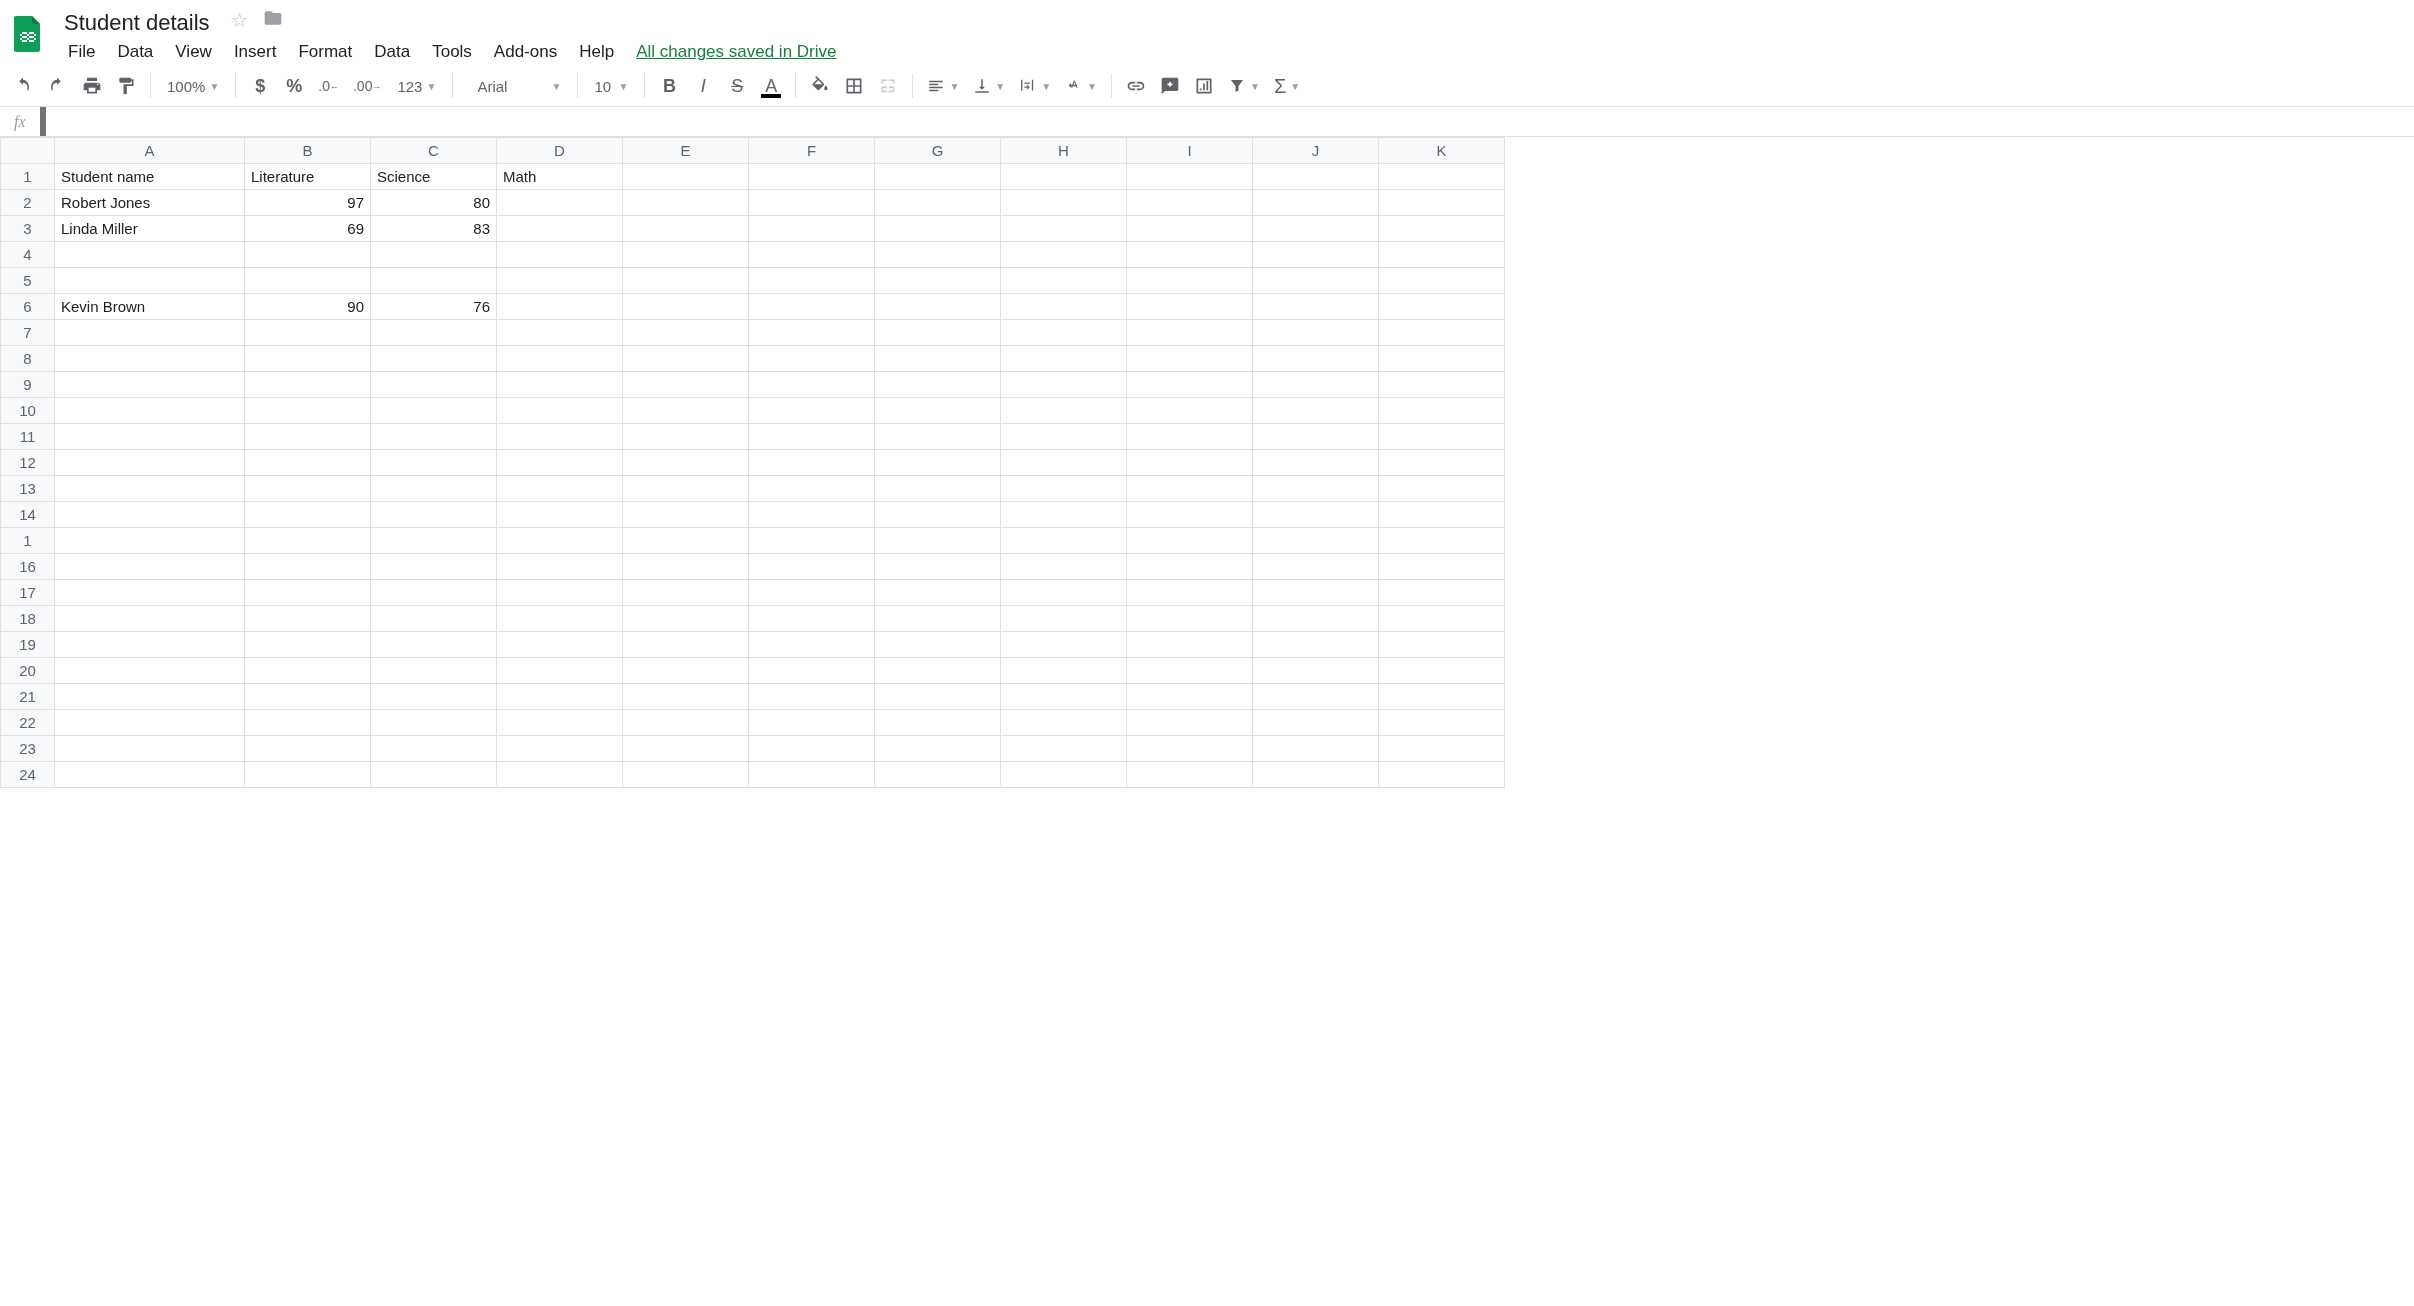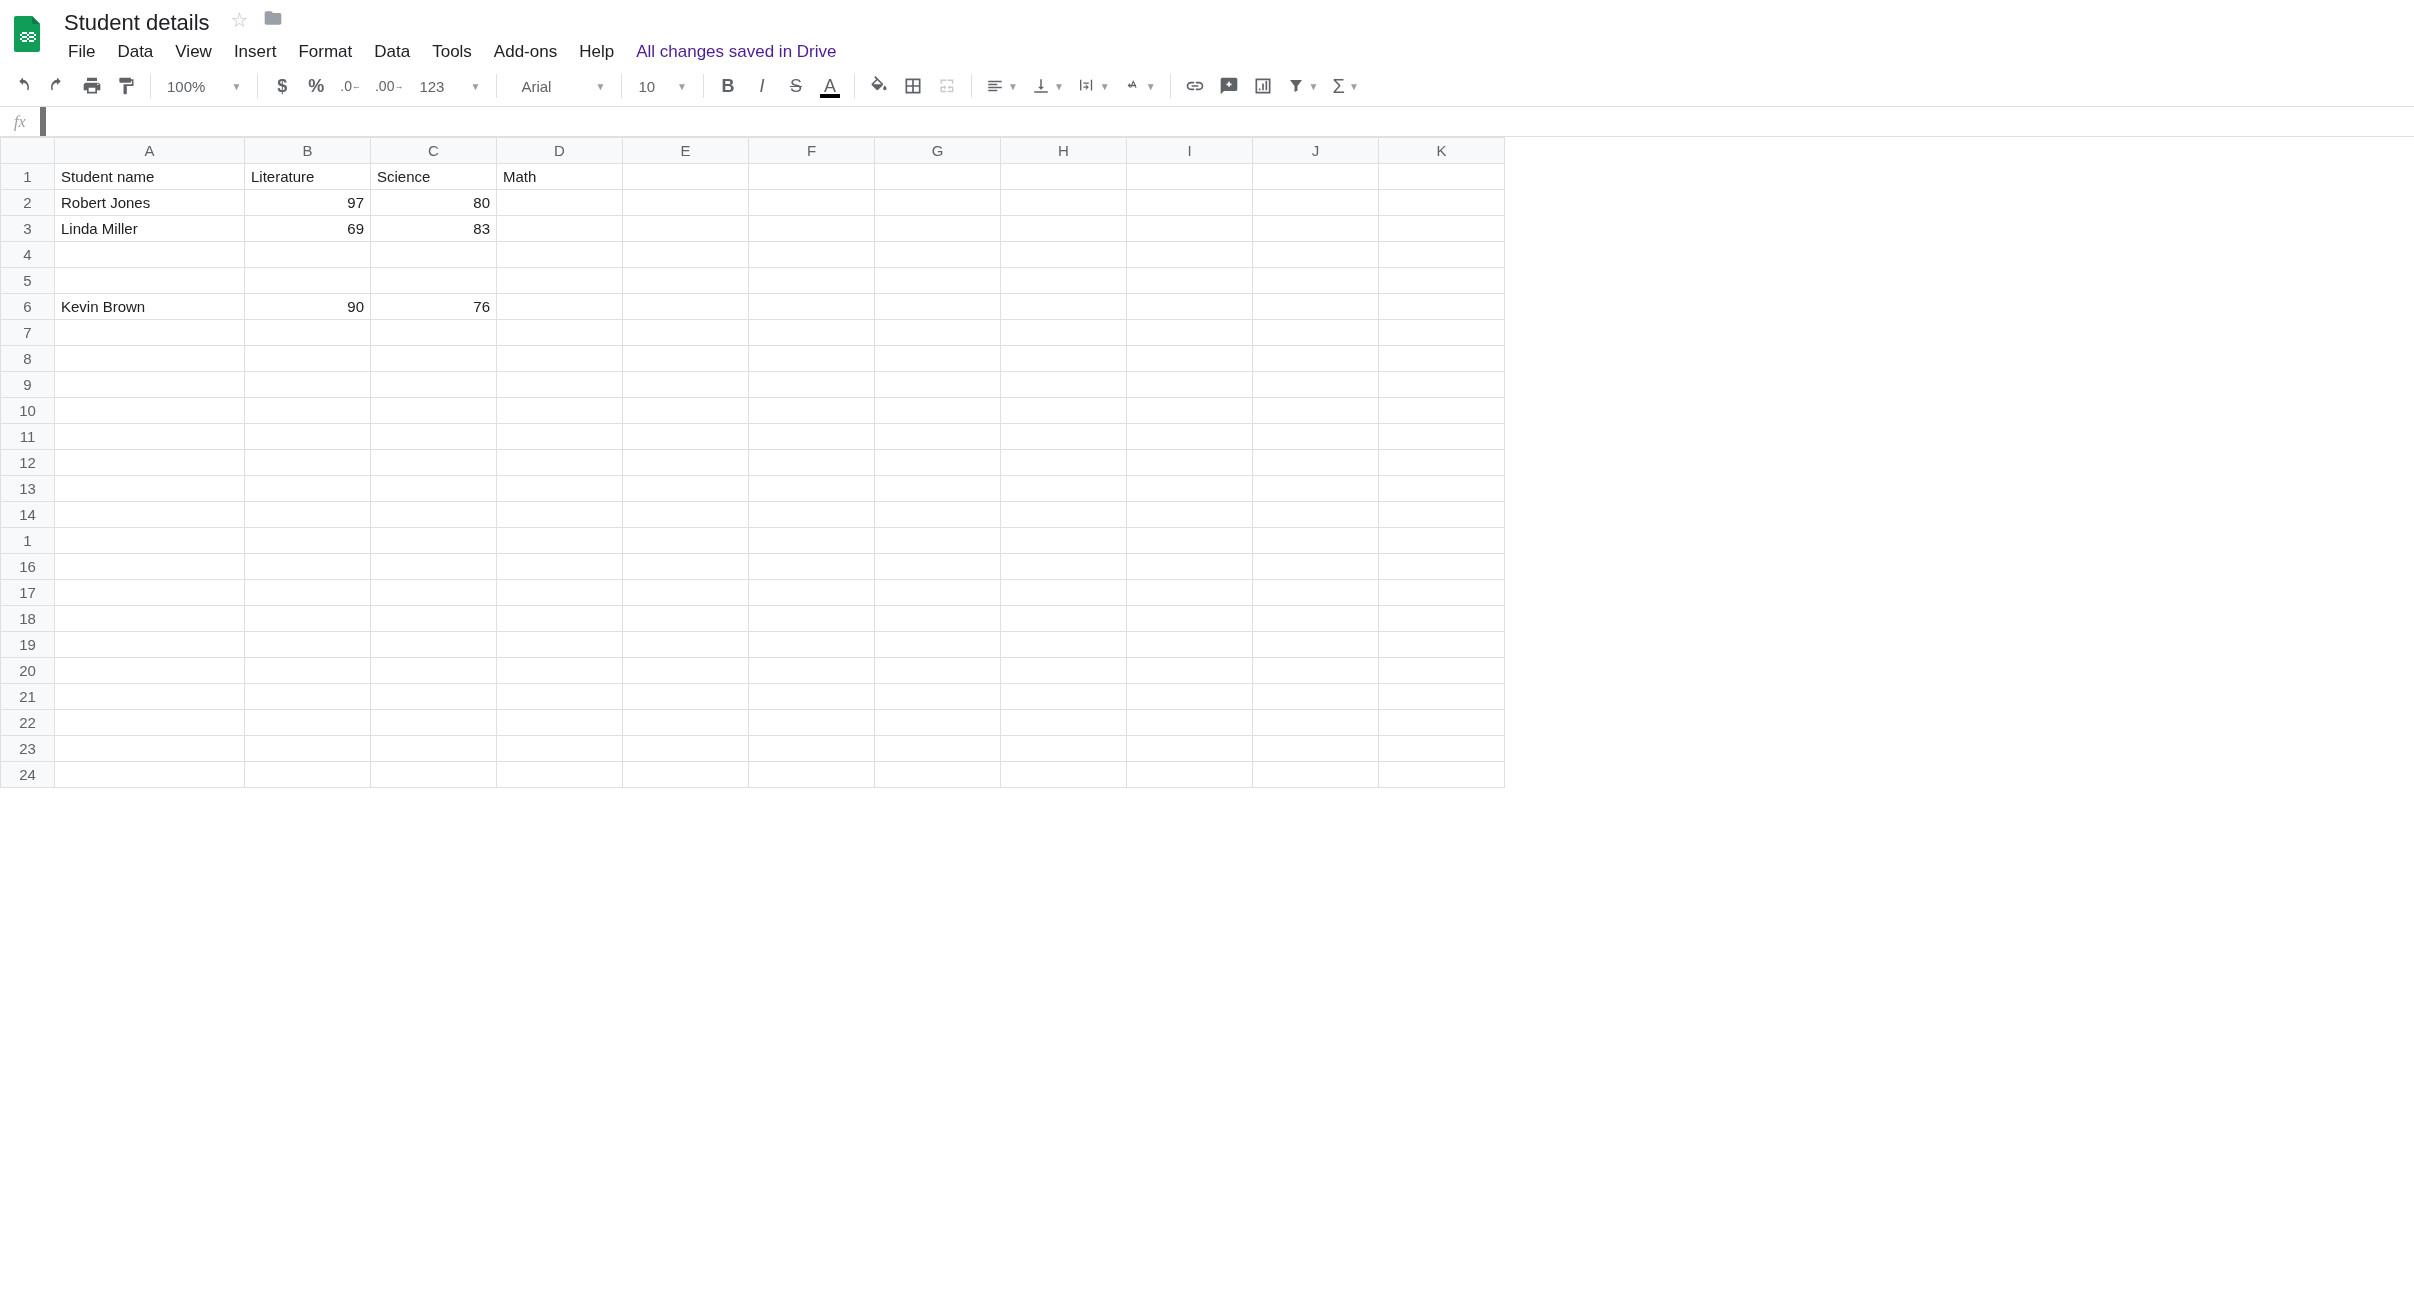--- a/index.html
+++ b/index.html
@@ -7,26 +7,26 @@
 
 .header { display: flex; align-items: flex-start; padding: 8px 8px 0 8px; }
 .logo { width: 40px; height: 52px; margin-right: 10px; display: flex; align-items: center; justify-content: center; }
 .logo svg { width: 40px; height: 40px; }
 .title-area { flex: 1; }
 .doc-title-row { display: flex; gap: 15px; }
 .doc-title { font-size: 22px; color: #202124; padding: 2px 6px; }
 .star-icon, .folder-icon { font-size: 20px; color: #bdc1c6; cursor: pointer; }
 .menu-bar { display: flex; gap: 2px; margin-top: 0; align-items: center; }
 .menu-item { padding: 4px 10px; font-size: 17px; color: #202124; cursor: pointer; border-radius: 4px; }
-.save-status { font-size: 17px; color: #4c1d95; padding: 4px 10px; cursor: pointer; }
+.save-status { font-size: 17px; color: #15803d; text-decoration: underline; padding: 4px 10px; cursor: pointer; }
 
 .toolbar { display: flex; align-items: center; padding: 4px 8px; border-bottom: 1px solid #e0e0e0; gap: 2px; }
 .tb-btn { display: inline-flex; align-items: center; justify-content: center; min-width: 32px; height: 32px; padding: 0 6px; cursor: pointer; border-radius: 2px; color: #5f6368; font-size: 18px; }
 .tb-sep { width: 1px; height: 24px; background: #e0e0e0; margin: 0 6px; }
-.tb-select { display: inline-flex; align-items: center; height: 32px; padding: 0 8px; cursor: pointer; color: #5f6368; font-size: 15px; gap: 22px; }
+.tb-select { display: inline-flex; align-items: center; height: 32px; padding: 0 8px; cursor: pointer; color: #5f6368; font-size: 15px; gap: 0; }
 .tb-drop { font-size: 10px; color: #9aa0a6; margin-left: 4px; }
 .tb-text-color { position: relative; }
 .tb-text-color::after { content: ''; position: absolute; bottom: 4px; left: 6px; right: 6px; height: 4px; background: #000; }
 .merge-disabled { opacity: 0.35; }
 
 .fx-bar { display: flex; align-items: center; border-bottom: 1px solid #e0e0e0; height: 30px; }
 .fx-label { padding: 0 14px; font-style: italic; color: #9aa0a6; font-size: 16px; border-right: 6px solid #737373; height: 100%; display: flex; align-items: center; font-family: 'Times New Roman', serif; }
 .fx-input { flex: 1; height: 100%; padding: 0 8px; border: none; outline: none; font-size: 15px; }
 
 .sheet { position: relative; overflow: auto; }

